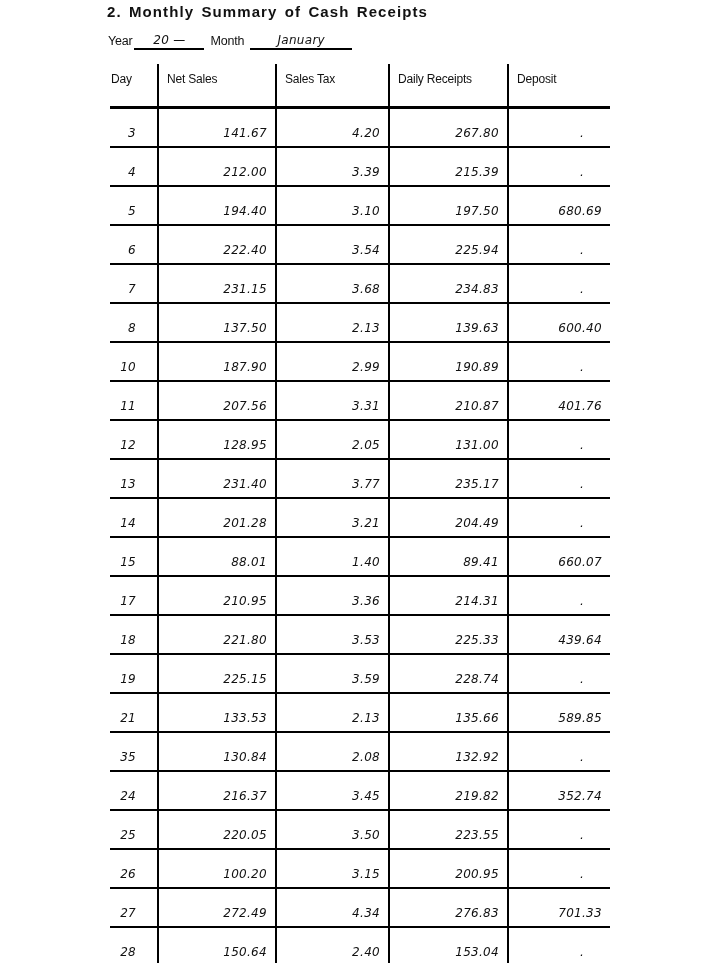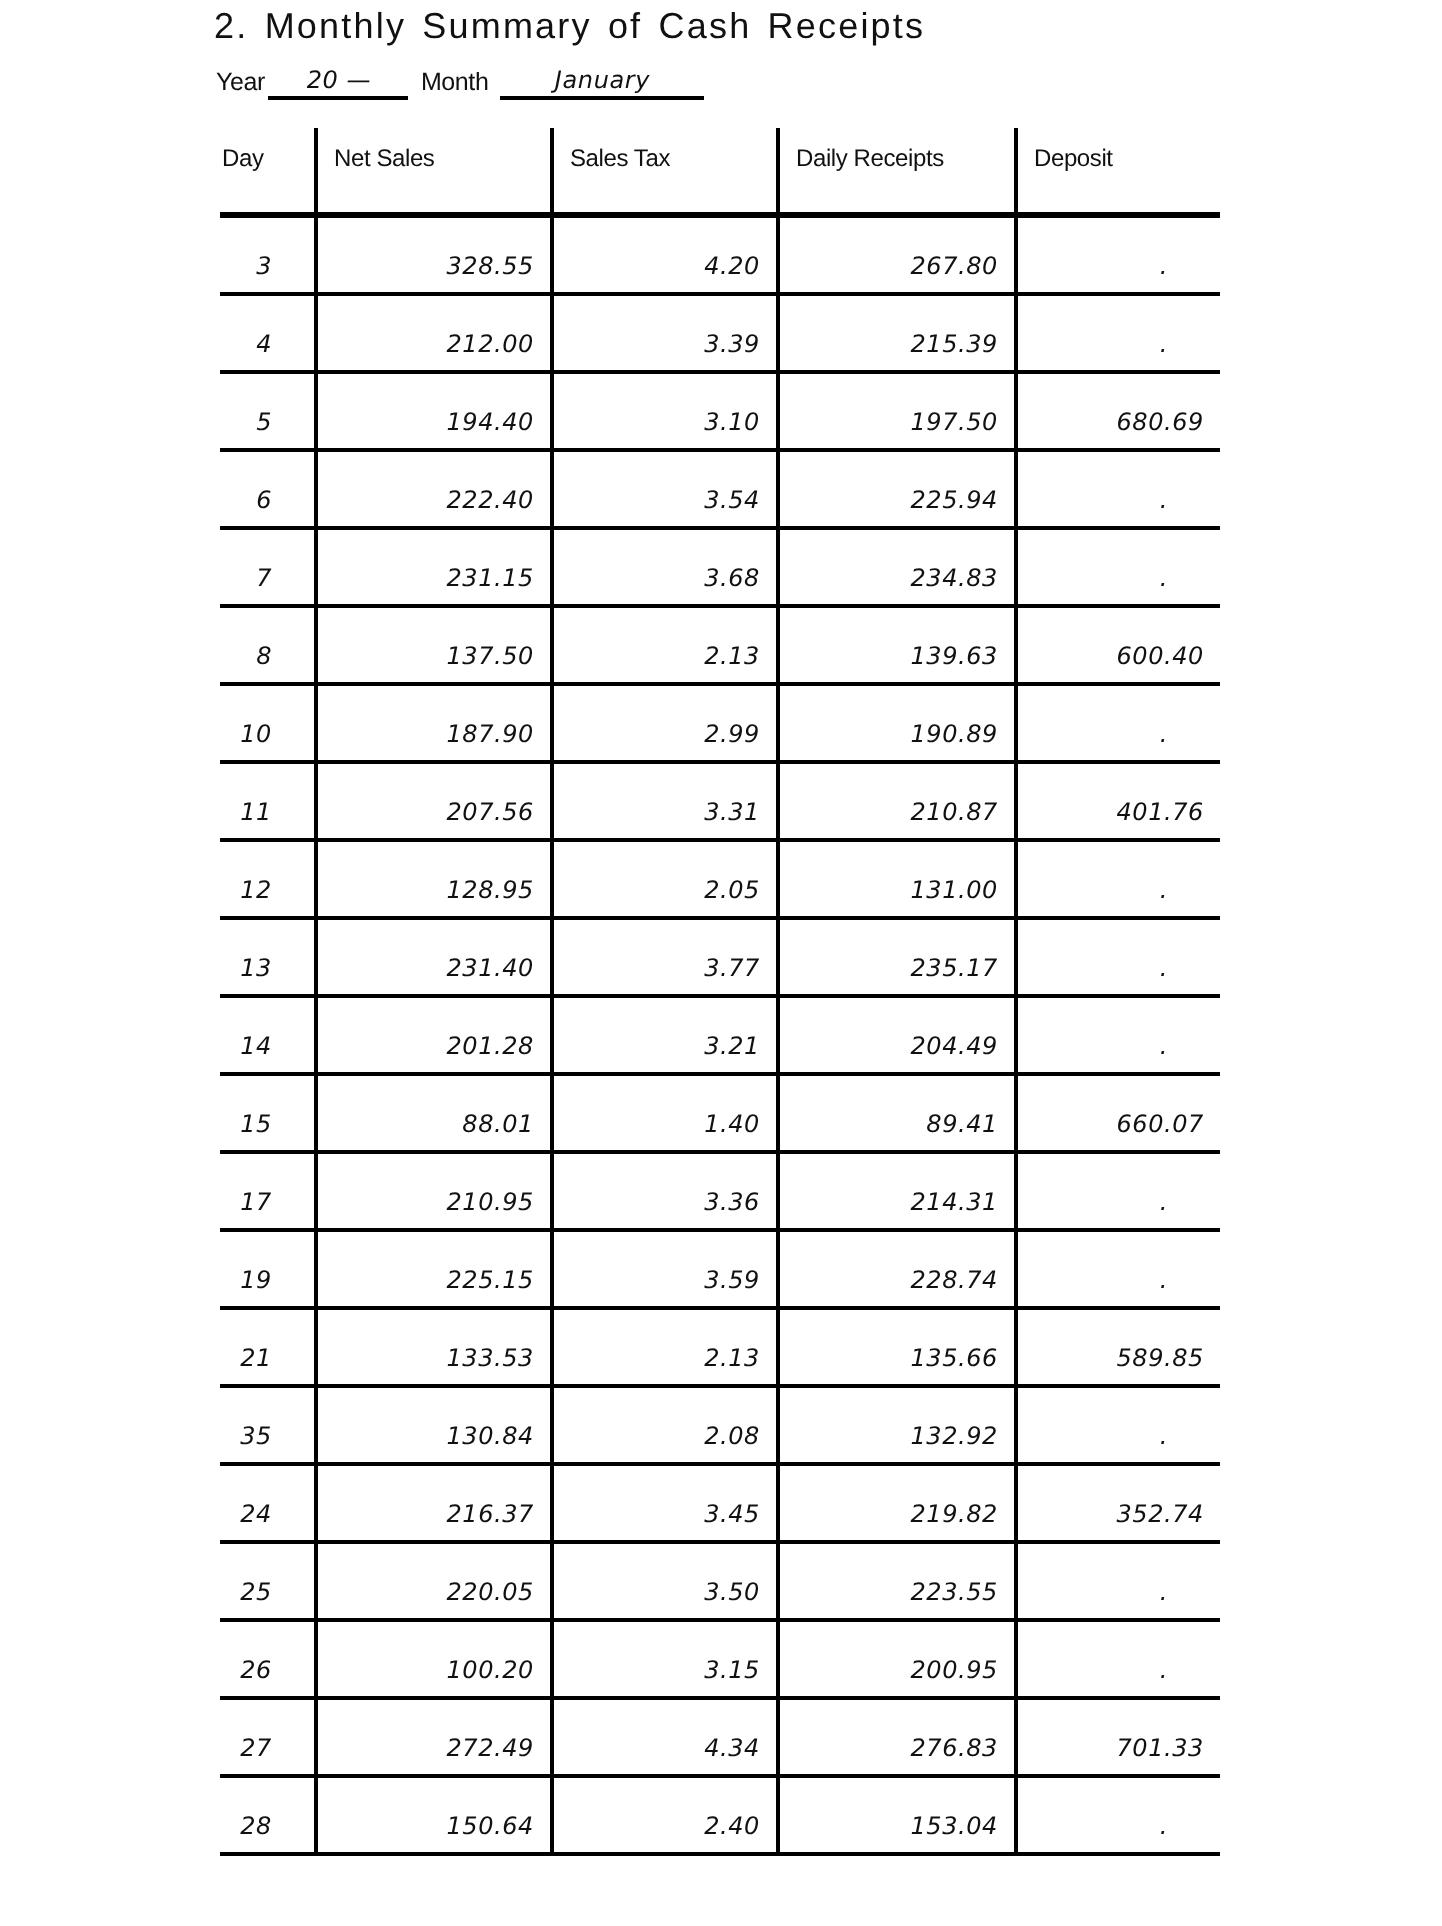--- a/index.html
+++ b/index.html
@@ -13,22 +13,22 @@
     position: relative;
     font-family: "Liberation Sans", sans-serif;
     color: #111111;
     overflow: hidden;
   }
 
   .doc-title {
     position: absolute;
     left: 107px;
     top: 3px;
-    font-size: 18px;
-    font-weight: normal;
+    font-size: 15px;
+    font-weight: bold;
     letter-spacing: 1.1px;
     word-spacing: 2px;
     white-space: nowrap;
   }
 
   
   .fill-line {
     position: absolute;
     left: 108px;
     top: 33px;
@@ -119,21 +119,21 @@
       <th>Day</th>
       <th>Net Sales</th>
       <th>Sales Tax</th>
       <th>Daily Receipts</th>
       <th>Deposit</th>
     </tr>
   </thead>
   <tbody>
     <tr class="data-row">
     <td class="day hand">3</td>
-    <td class="hand">328.55</td>
+    <td class="hand">141.67</td>
     <td class="hand">4.20</td>
     <td class="hand">267.80</td>
     <td class="hand empty-dot">.</td>
   </tr>
       <tr class="data-row">
     <td class="day hand">4</td>
     <td class="hand">212.00</td>
     <td class="hand">3.39</td>
     <td class="hand">215.39</td>
     <td class="hand empty-dot">.</td>
@@ -209,20 +209,27 @@
     <td class="hand">660.07</td>
   </tr>
       <tr class="data-row">
     <td class="day hand">17</td>
     <td class="hand">210.95</td>
     <td class="hand">3.36</td>
     <td class="hand">214.31</td>
     <td class="hand empty-dot">.</td>
   </tr>
       <tr class="data-row">
+    <td class="day hand">18</td>
+    <td class="hand">221.80</td>
+    <td class="hand">3.53</td>
+    <td class="hand">225.33</td>
+    <td class="hand">439.64</td>
+  </tr>
+      <tr class="data-row">
     <td class="day hand">19</td>
     <td class="hand">225.15</td>
     <td class="hand">3.59</td>
     <td class="hand">228.74</td>
     <td class="hand empty-dot">.</td>
   </tr>
       <tr class="data-row">
     <td class="day hand">21</td>
     <td class="hand">133.53</td>
     <td class="hand">2.13</td>

